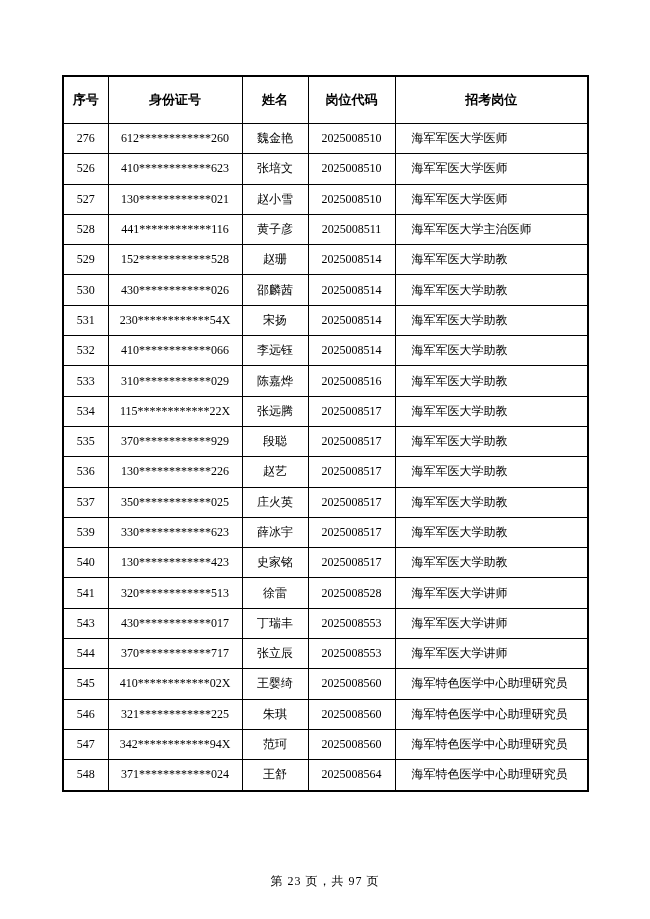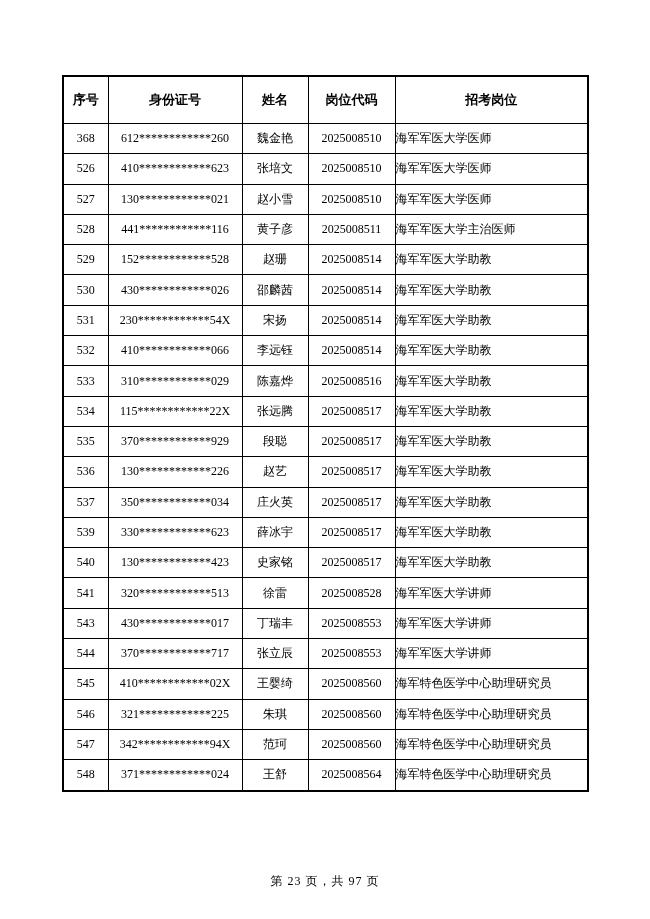--- a/index.html
+++ b/index.html
@@ -46,21 +46,21 @@
     vertical-align: middle;
   }
   table.roster td {
     height: 29.3px;
     font-size: 12px;
     text-align: center;
     vertical-align: middle;
   }
   table.roster td:last-child {
     text-align: left;
-    padding-left: 0;
+    padding-left: 16px;
     font-size: 12px;
   }
   .col-serial   { width: 45px;  }
   .col-id       { width: 134px; }
   .col-name     { width: 66px;  }
   .col-code     { width: 87px;  }
   .col-position { width: 193px; }
   .footer {
     position: absolute;
     left: 0;
@@ -88,21 +88,21 @@
       <tr>
         <th>序号</th>
         <th>身份证号</th>
         <th>姓名</th>
         <th>岗位代码</th>
         <th>招考岗位</th>
       </tr>
     </thead>
     <tbody>
         <tr>
-          <td>368</td>
+          <td>276</td>
           <td>612************260</td>
           <td>魏金艳</td>
           <td>2025008510</td>
           <td>海军军医大学医师</td>
         </tr>
         <tr>
           <td>526</td>
           <td>410************623</td>
           <td>张培文</td>
           <td>2025008510</td>
@@ -173,21 +173,21 @@
         </tr>
         <tr>
           <td>536</td>
           <td>130************226</td>
           <td>赵艺</td>
           <td>2025008517</td>
           <td>海军军医大学助教</td>
         </tr>
         <tr>
           <td>537</td>
-          <td>350************034</td>
+          <td>350************025</td>
           <td>庄火英</td>
           <td>2025008517</td>
           <td>海军军医大学助教</td>
         </tr>
         <tr>
           <td>539</td>
           <td>330************623</td>
           <td>薛冰宇</td>
           <td>2025008517</td>
           <td>海军军医大学助教</td>

